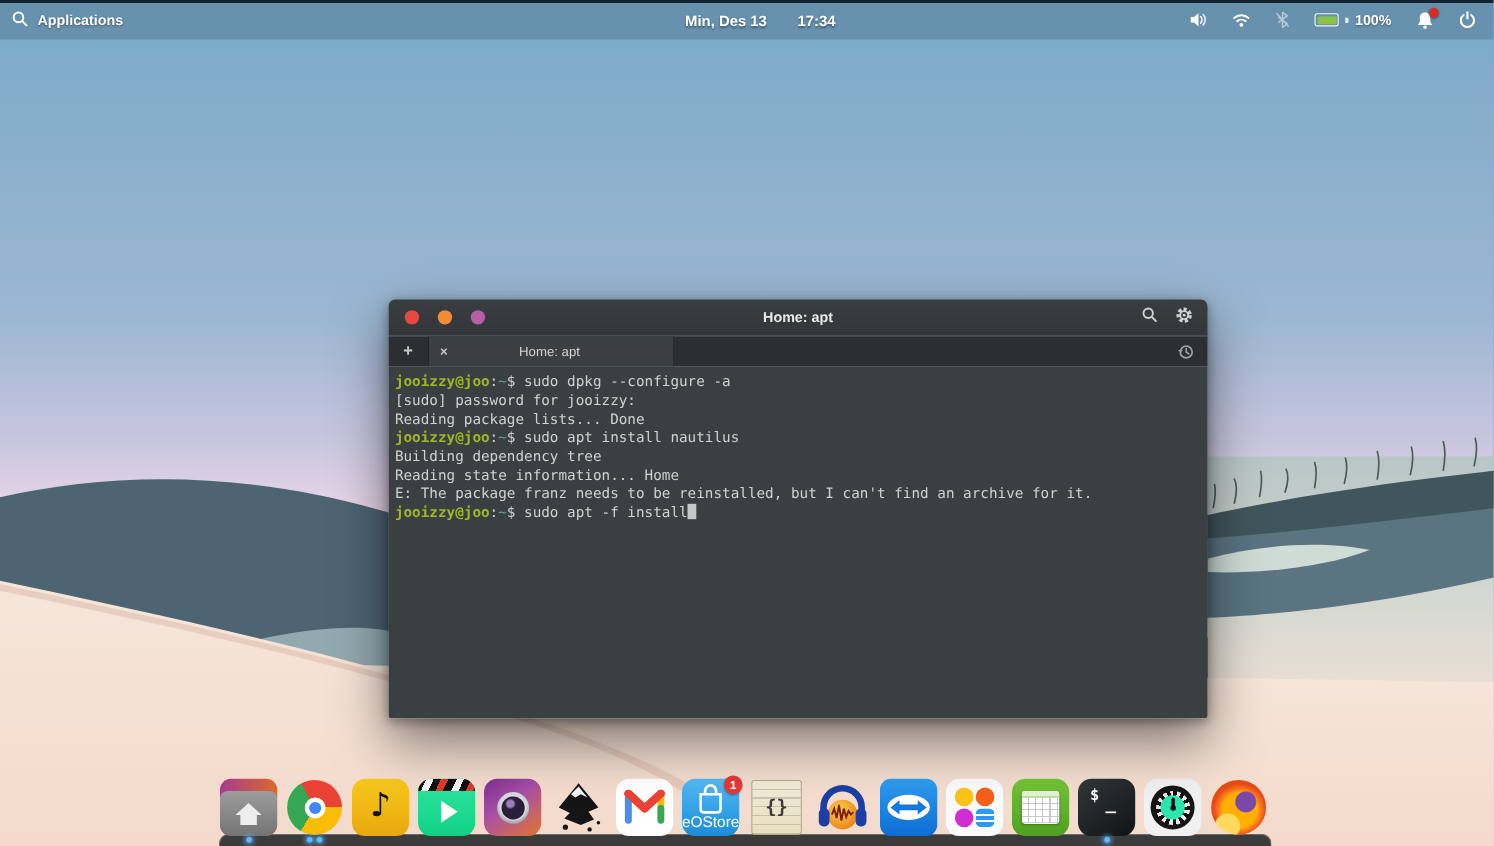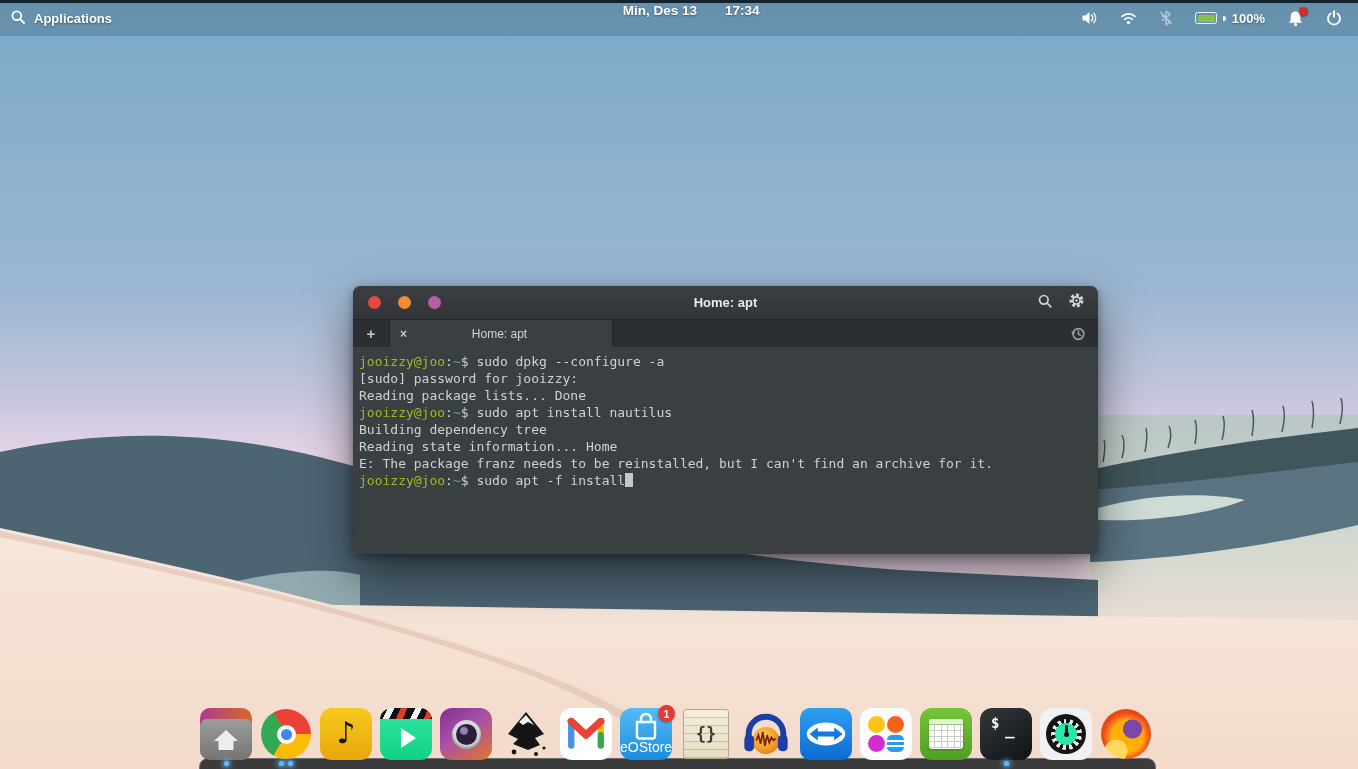--- a/index.html
+++ b/index.html
@@ -11,36 +11,36 @@
   .wallpaper { position:absolute; inset:0; z-index:0; }
   .wallpaper svg { display:block; width:100%; height:100%; }
 
   
   .top-panel { position:absolute; top:0; left:0; right:0; height:36px; z-index:50;
     display:flex; align-items:center; color:#fff;
     background:linear-gradient(rgba(10,24,33,.92) 0, rgba(10,24,33,.92) 3px, rgba(30,58,76,.22) 3px); }
   .panel-left { display:flex; align-items:center; gap:8px; padding-left:10px;
     font-weight:bold; font-size:13px; text-shadow:0 1px 2px rgba(0,0,0,.45); cursor:default; }
   .panel-center { position:absolute; left:50.9%; top:3px; height:33px; transform:translateX(-50%);
-    display:flex; gap:28px; font-weight:bold; font-size:13.5px;
+    display:flex; align-items:center; gap:28px; font-weight:bold; font-size:13.5px;
     text-shadow:0 1px 2px rgba(0,0,0,.4); }
   .panel-right { margin-left:auto; display:flex; align-items:center; gap:22px; padding-right:16px; height:100%; }
   .tray-icon { display:flex; align-items:center; }
   .bt-dim { opacity:.5; }
   .battery-wrap { display:flex; align-items:center; gap:6px; font-weight:bold; font-size:13px;
     text-shadow:0 1px 2px rgba(0,0,0,.4); }
   .battery-body { width:22px; height:12px; border:1.5px solid #f2f2f2; border-radius:2.5px; padding:1.5px; display:flex; }
   .battery-fill { flex:1; background:#8bc34a; border-radius:1px; }
   .battery-tip { width:2.5px; height:5px; background:#f2f2f2; border-radius:0 2px 2px 0; align-self:center; }
   .bell-wrap { position:relative; }
   .bell-dot { position:absolute; top:-3px; right:-4px; width:9px; height:9px; border-radius:50%;
     background:#d92b26; box-shadow:0 1px 2px rgba(0,0,0,.4); }
 
   
-  .terminal-window { position:absolute; left:353px; top:286px; width:745px; height:268px; z-index:40;
+  .terminal-window { position:absolute; left:353px; top:272px; width:745px; height:381px; z-index:40;
     border-radius:7px 7px 3px 3px; overflow:hidden;
     box-shadow:0 20px 48px rgba(0,0,0,.5), 0 3px 10px rgba(0,0,0,.35); }
   .titlebar { height:34px; background:linear-gradient(#3a3e41,#323639); position:relative;
     display:flex; align-items:center; border-bottom:1px solid #24282b; }
   .traffic { display:flex; gap:17px; padding-left:15px; z-index:2; }
   .tl { width:13px; height:13px; border-radius:50%; cursor:pointer; }
   .tl-red { background:#e8493e; } .tl-orange { background:#ee8d35; } .tl-purple { background:#b75fa6; }
   .win-title { position:absolute; left:0; right:0; text-align:center; font-size:13px;
     font-weight:bold; color:#e8eaea; }
   .title-actions { margin-left:auto; display:flex; align-items:center; gap:15px; padding-right:13px; z-index:2; }
@@ -51,21 +51,21 @@
   .tab { width:223px; background:#3a3f42; display:flex; align-items:center; padding:0 10px;
     border-right:1px solid #24272a; cursor:pointer; }
   .tab-close { color:#c6c9c9; font-size:12px; font-weight:bold; line-height:1; cursor:pointer; }
   .tab-label { flex:1; text-align:center; color:#d2d4d4; font-size:12px; padding-right:10px; }
   .tab-spacer { flex:1; }
   .history-btn { display:flex; align-items:center; padding-right:12px; cursor:pointer; }
 
   .term-body { height:320px; background:#3a3f42; padding:6px 0 0 6px;
     font-family:"DejaVu Sans Mono", monospace; font-size:13px; line-height:17px; color:#ced2d2; cursor:text; }
   .tline { white-space:pre-wrap; }
-  .pu { color:#a2b723; font-weight:normal; }
+  .pu { color:#a2b723; font-weight:bold; }
   .pp { color:#63a399; }
   .cursor { display:inline-block; width:8px; height:14px; background:#c4c8c8; vertical-align:-2px; }
 
   
   .dock-strip { position:absolute; left:199px; top:758px; width:957px; height:12px; z-index:10;
     background:#3b3b3b; border:1px solid #6b6b6b; border-bottom:none; border-radius:9px 9px 0 0; }
   .dock { position:absolute; left:200px; top:708px; display:flex; gap:8px; z-index:20; }
   .dock-item { width:52px; height:52px; position:relative; cursor:pointer; }
   .ind { position:absolute; width:5px; height:5px; border-radius:50%; background:#5fb9ff;
     box-shadow:0 0 5px 1.5px rgba(95,185,255,.85); z-index:30; }

